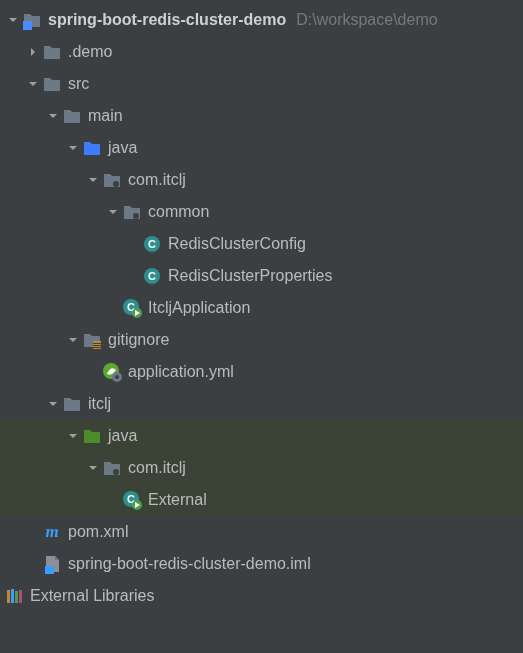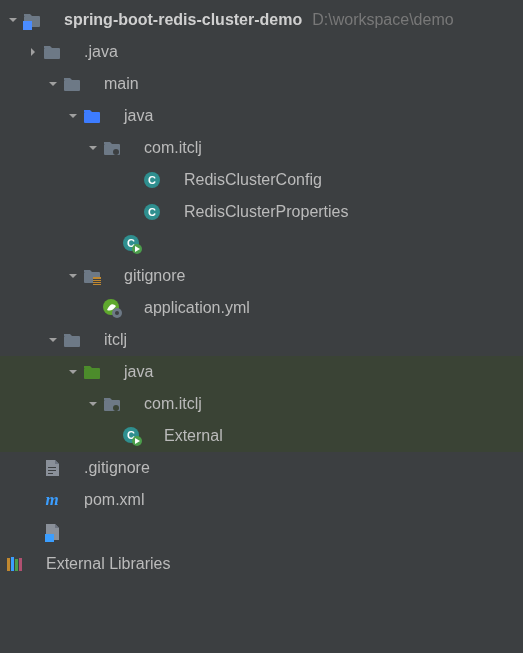--- a/index.html
+++ b/index.html
@@ -42,21 +42,20 @@
     display: inline-flex;
     width: 20px;
     height: 20px;
     margin-right: 6px;
     align-items: center;
     justify-content: center;
     flex-shrink:0;
   }
   .label {
     color: #bbbbbb;
-    margin-left: 16px;
   }
   .bold {
     font-weight: 600;
     color: #d0d0d0;
   }
   .dim {
     color: #787878;
     margin-left: 10px;
     text-align: right;
   }
@@ -97,23 +96,38 @@
       <svg viewBox="0 0 10 10">
           <path d="M3 1 L7 5 L3 9 Z" fill="#a0a0a0"></path>
         </svg>
     </span>
     <span class="icon">
       <svg viewBox="0 0 20 20">
           <rect x="2" y="6" width="16" height="11" rx="1" fill="#6d7986"></rect>
           <path d="M2 6 L2 4 L8 4 L10 6 Z" fill="#6d7986"></path>
         </svg>
     </span>
-    <span class="label">.java</span>
-  </div>
-
+    <span class="label">.demo</span>
+  </div>
+
+  <div class="row">
+    <span class="spacer" style="width:24px"></span>
+    <span class="arrow">
+      <svg viewBox="0 0 10 10">
+          <path d="M1 3 L5 7 L9 3 Z" fill="#a0a0a0"></path>
+        </svg>
+    </span>
+    <span class="icon">
+      <svg viewBox="0 0 20 20">
+          <rect x="2" y="6" width="16" height="11" rx="1" fill="#6d7986"></rect>
+          <path d="M2 6 L2 4 L8 4 L10 6 Z" fill="#6d7986"></path>
+        </svg>
+    </span>
+    <span class="label">src</span>
+  </div>
 
   <div class="row">
     <span class="spacer" style="width:44px"></span>
     <span class="arrow">
       <svg viewBox="0 0 10 10">
           <path d="M1 3 L5 7 L9 3 Z" fill="#a0a0a0"></path>
         </svg>
     </span>
     <span class="icon">
       <svg viewBox="0 0 20 20">
@@ -150,20 +164,36 @@
     <span class="icon">
       <svg viewBox="0 0 20 20">
           <rect x="2" y="6" width="16" height="11" rx="1" fill="#6d7986"></rect>
           <path d="M2 6 L2 4 L8 4 L10 6 Z" fill="#6d7986"></path>
           <circle cx="14" cy="14" r="3" fill="#3c3f41"></circle>
         </svg>
     </span>
     <span class="label">com.itclj</span>
   </div>
 
+  <div class="row">
+    <span class="spacer" style="width:104px"></span>
+    <span class="arrow">
+      <svg viewBox="0 0 10 10">
+          <path d="M1 3 L5 7 L9 3 Z" fill="#a0a0a0"></path>
+        </svg>
+    </span>
+    <span class="icon">
+      <svg viewBox="0 0 20 20">
+          <rect x="2" y="6" width="16" height="11" rx="1" fill="#6d7986"></rect>
+          <path d="M2 6 L2 4 L8 4 L10 6 Z" fill="#6d7986"></path>
+          <circle cx="14" cy="14" r="3" fill="#3c3f41"></circle>
+        </svg>
+    </span>
+    <span class="label">common</span>
+  </div>
 
   <div class="row">
     <span class="spacer" style="width:142px"></span>
     <span class="icon">
       <svg viewBox="0 0 20 20">
           <circle cx="10" cy="10" r="8" fill="#2f8f8f"></circle>
           <text x="10" y="14" text-anchor="middle" fill="#fff" font-size="11" font-family="sans-serif" font-weight="bold">C</text>
         </svg>
     </span>
     <span class="label">RedisClusterConfig</span>
@@ -183,20 +213,21 @@
   <div class="row">
     <span class="spacer" style="width:122px"></span>
     <span class="icon">
       <svg viewBox="0 0 20 20">
           <circle cx="9" cy="9" r="8" fill="#2f8f8f"></circle>
           <text x="9" y="13" text-anchor="middle" fill="#fff" font-size="11" font-family="sans-serif" font-weight="bold">C</text>
           <circle cx="15" cy="15" r="5" fill="#4c9e4c"></circle>
           <path d="M13 12 L18 15 L13 18 Z" fill="#fff"></path>
         </svg>
     </span>
+    <span class="label">ItcljApplication</span>
   </div>
 
   <div class="row">
     <span class="spacer" style="width:64px"></span>
     <span class="arrow">
       <svg viewBox="0 0 10 10">
           <path d="M1 3 L5 7 L9 3 Z" fill="#a0a0a0"></path>
         </svg>
     </span>
     <span class="icon">
@@ -280,52 +311,40 @@
       <svg viewBox="0 0 20 20">
           <circle cx="9" cy="9" r="8" fill="#2f8f8f"></circle>
           <text x="9" y="13" text-anchor="middle" fill="#fff" font-size="11" font-family="sans-serif" font-weight="bold">C</text>
           <circle cx="15" cy="15" r="5" fill="#4c9e4c"></circle>
           <path d="M13 12 L18 15 L13 18 Z" fill="#fff"></path>
         </svg>
     </span>
     <span class="label">External</span>
   </div>
 
-  <div class="row">
-    <span class="spacer" style="width:42px"></span>
-    <span class="icon">
-      <svg viewBox="0 0 20 20">
-          <path d="M4 2 L13 2 L17 6 L17 18 L4 18 Z" fill="#8a9099"></path>
-          <path d="M13 2 L13 6 L17 6 Z" fill="#6d7480"></path>
-          <rect x="6" y="9" width="8" height="1" fill="#3c3f41"></rect>
-          <rect x="6" y="12" width="8" height="1" fill="#3c3f41"></rect>
-          <rect x="6" y="15" width="5" height="1" fill="#3c3f41"></rect>
-        </svg>
-    </span>
-    <span class="label">.gitignore</span>
-  </div>
 
   <div class="row">
     <span class="spacer" style="width:42px"></span>
     <span class="icon">
       <span class="m-glyph">m</span>
     </span>
     <span class="label">pom.xml</span>
   </div>
 
 
   <div class="row">
     <span class="spacer" style="width:42px"></span>
     <span class="icon">
       <svg viewBox="0 0 20 20">
           <path d="M4 2 L13 2 L17 6 L17 18 L4 18 Z" fill="#8a9099"></path>
           <path d="M13 2 L13 6 L17 6 Z" fill="#6d7480"></path>
           <rect x="3" y="12" width="9" height="8" fill="#3b9eff"></rect>
         </svg>
     </span>
+    <span class="label">spring-boot-redis-cluster-demo.iml</span>
   </div>
 
   <div class="row">
     <span class="spacer" style="width:4px"></span>
 
     <span class="icon">
       <svg viewBox="0 0 20 20">
         <rect x="3" y="4" width="3" height="13" fill="#c08830"></rect>
         <rect x="7" y="3" width="3" height="14" fill="#3b9eff"></rect>
         <rect x="11" y="5" width="3" height="12" fill="#4c9e4c"></rect>

